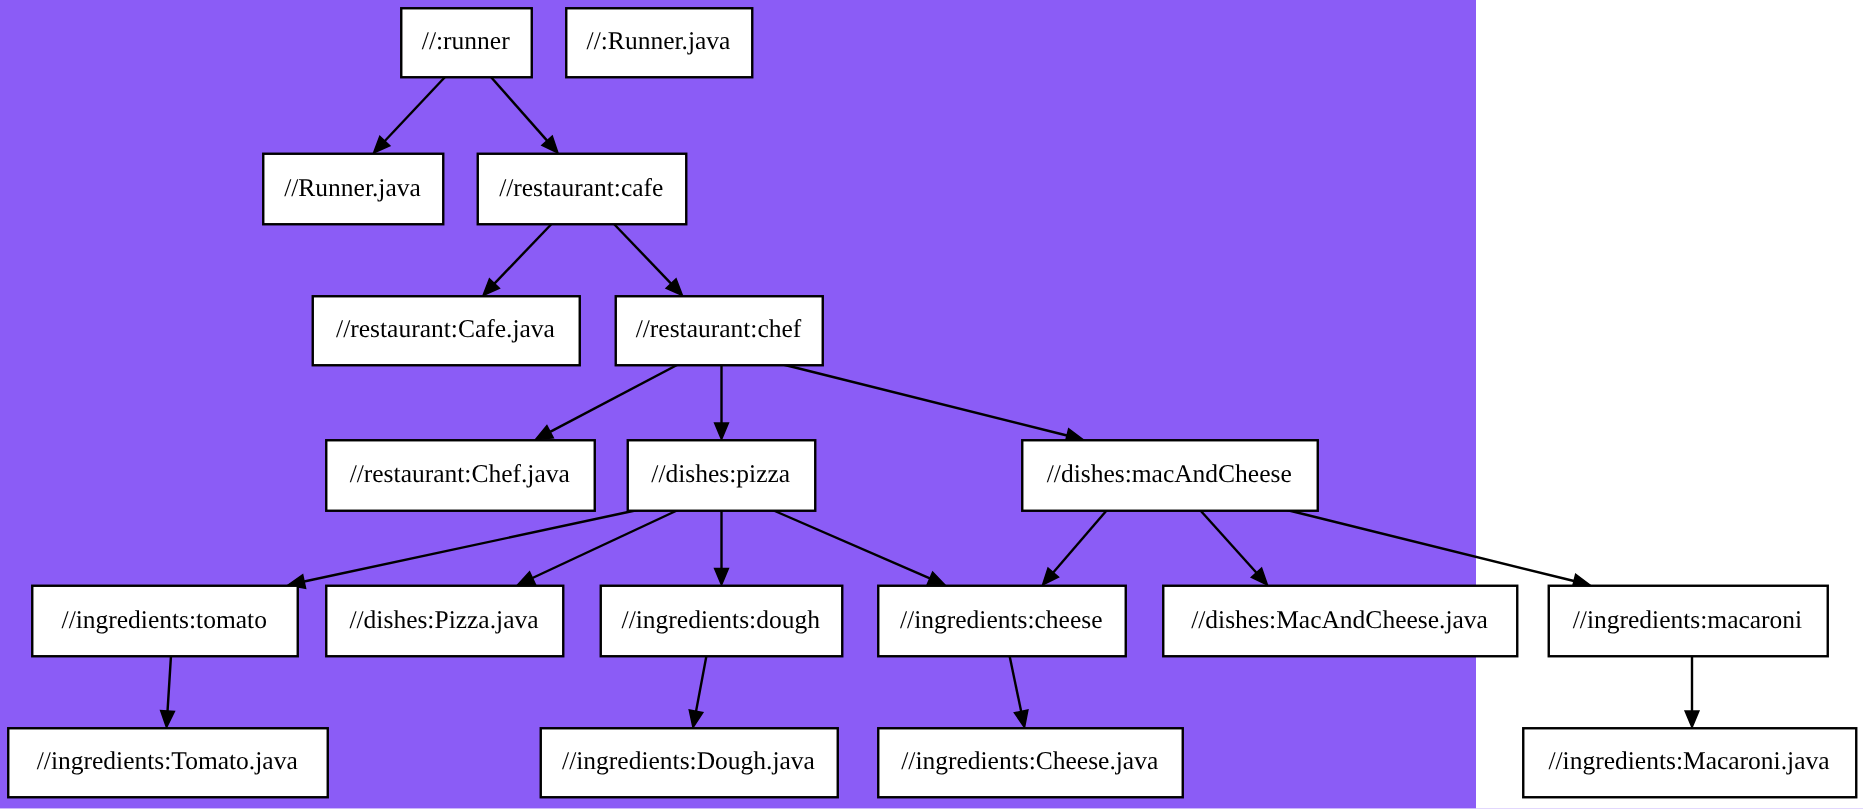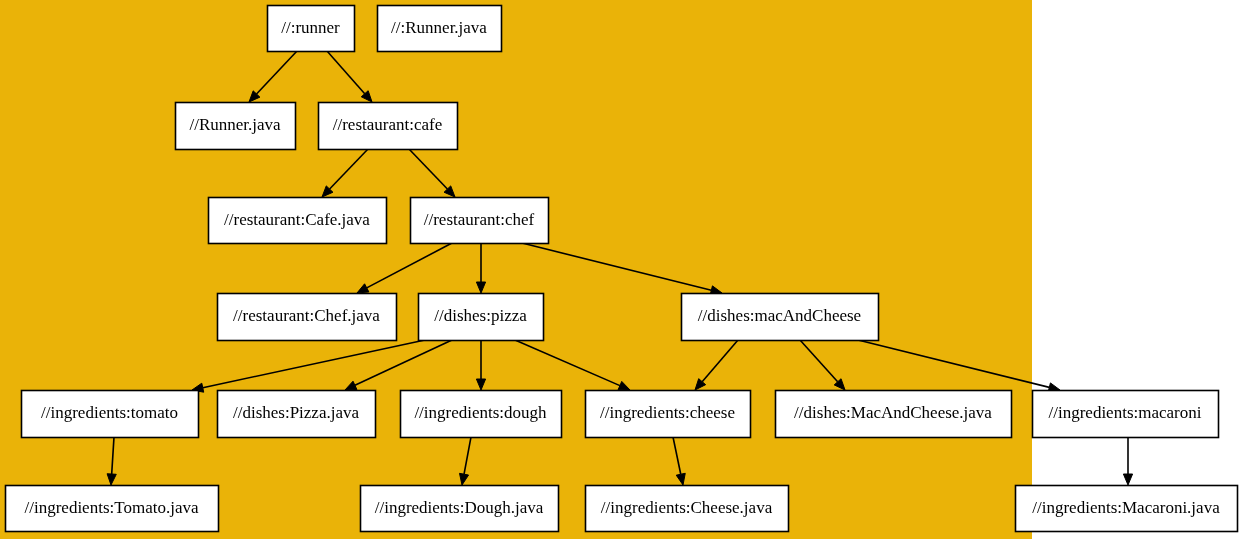--- a/index.html
+++ b/index.html
@@ -10,22 +10,21 @@
   body {
     width: 1242px;
     height: 539px;
     overflow: hidden;
     font-family: "Liberation Serif", "DejaVu Serif", serif;
   }
   #graph-root {
     position: relative;
     width: 984px;
     height: 539px;
-    background: #eab308;
-    padding-left: 48px;
+    background: #8b5cf6;
   }
   svg#graph-canvas {
     position: absolute;
     left: 0;
     top: 0;
     width: 1242px;
     height: 539px;
     display: block;
   }
   .node-box {

